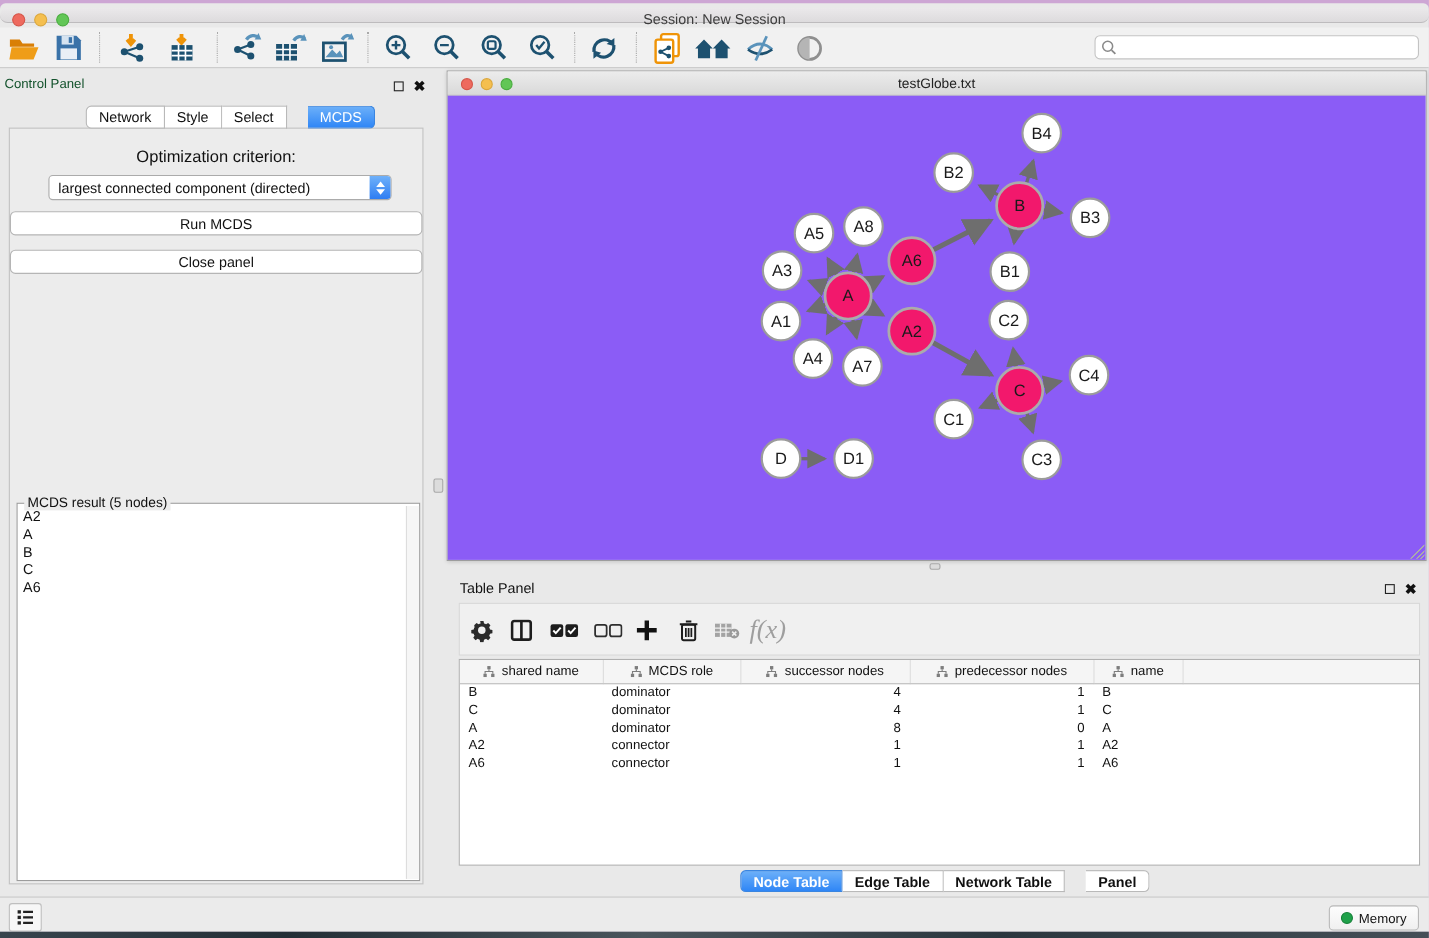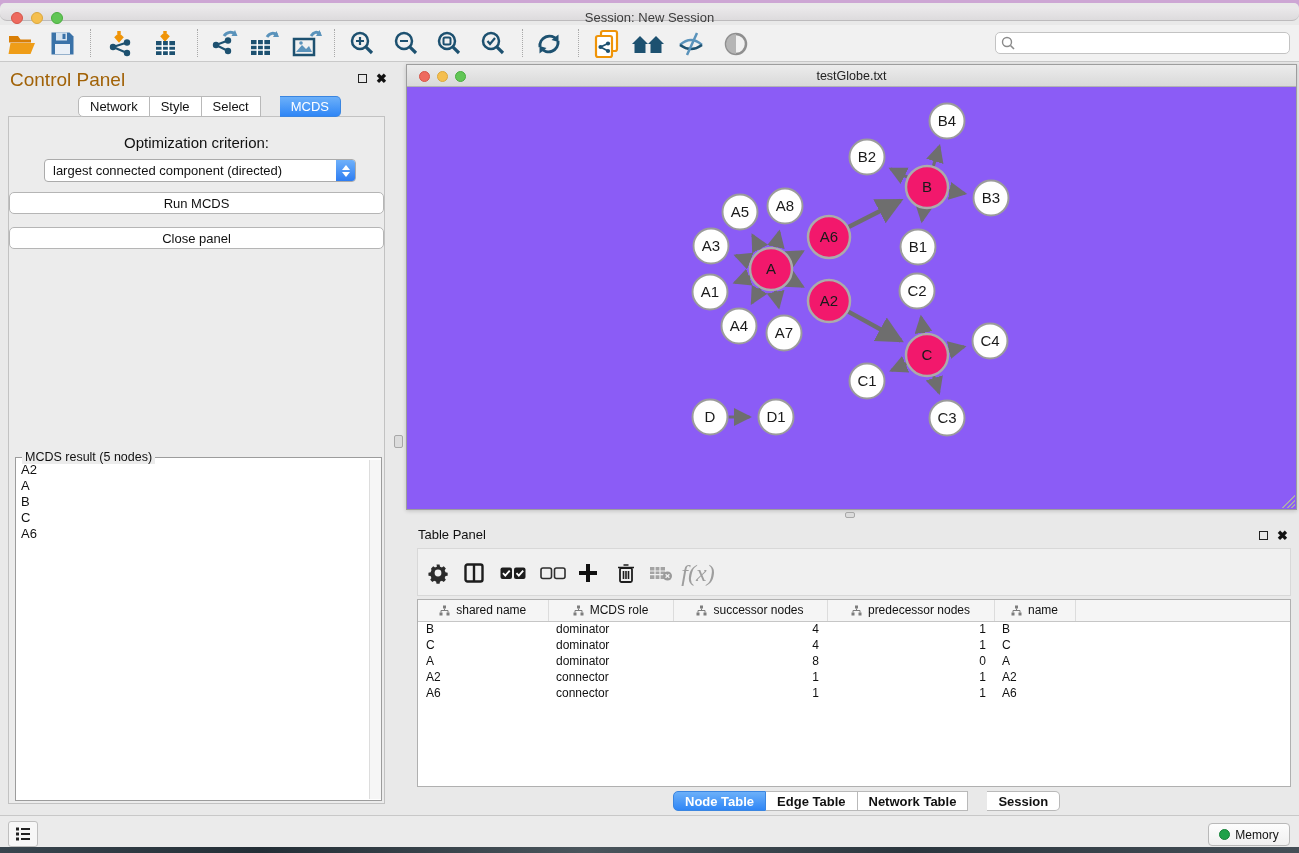--- a/index.html
+++ b/index.html
@@ -27,21 +27,21 @@
   .tbi { position:absolute; top:2px; width:44px; height:33px; display:flex;
     align-items:center; justify-content:center; cursor:default; }
   .tbsep { position:absolute; top:4px; height:28px; width:0; border-left:1px dotted #a9a9a9; }
   .searchbox { position:absolute; left:995px; top:7px; width:295px; height:22px;
     background:#fff; border:1px solid #c3c3c3; border-radius:5px; display:flex; align-items:center; }
   .searchbox svg { margin-left:5px; }
   .searchbox input { border:none; outline:none; flex:1; height:18px; font-size:12px;
     background:transparent; font-family:"Liberation Sans",sans-serif; }
 
   
-  .cp-header-title { position:absolute; left:10px; top:66px; font-size:19px; color:#a16207; }
+  .cp-header-title { position:absolute; left:4px; top:66px; font-size:12px; color:#14532d; }
   .float-ico { position:absolute; width:9px; height:9px; border:1.5px solid #222; background:transparent; }
   .close-ico { position:absolute; font-size:13px; font-weight:bold; color:#111; line-height:11px; }
   .cp-float { left:358px; top:71px; } .cp-close { left:376px; top:70px; }
 
   .seg { position:absolute; display:flex; z-index:3; }
   .seg span { display:flex; align-items:center; justify-content:center; height:21px;
     background:#fff; border:1px solid #b9b9b9; border-left:none; font-size:13px; color:#111;
     padding:0 11px; cursor:default; }
   .seg span:first-child { border-left:1px solid #b9b9b9; border-radius:5px 0 0 5px; }
   .seg span:last-child { border-radius:0 5px 5px 0;margin-left:19px; }
@@ -606,21 +606,21 @@
             <td></td>
           </tr>
         </tbody>
     </table>
   </div>
 
   <div class="seg tp-tabs">
       <span class="active">Node Table</span>
       <span>Edge Table</span>
       <span>Network Table</span>
-      <span>Session</span>
+      <span>Panel</span>
     </div>
 
   <div class="statusbar">
     <div class="sb-left-btn">
       <svg width="18" height="18" viewBox="0 0 18 18">
           <rect x="2" y="2.5" width="3" height="3" fill="#222"></rect>
           <rect x="2" y="7.5" width="3" height="3" fill="#222"></rect>
           <rect x="2" y="12.5" width="3" height="3" fill="#222"></rect>
           <path d="M7 4 h9 M7 9 h9 M7 14 h9" stroke="#222" stroke-width="2"></path>
         </svg>

